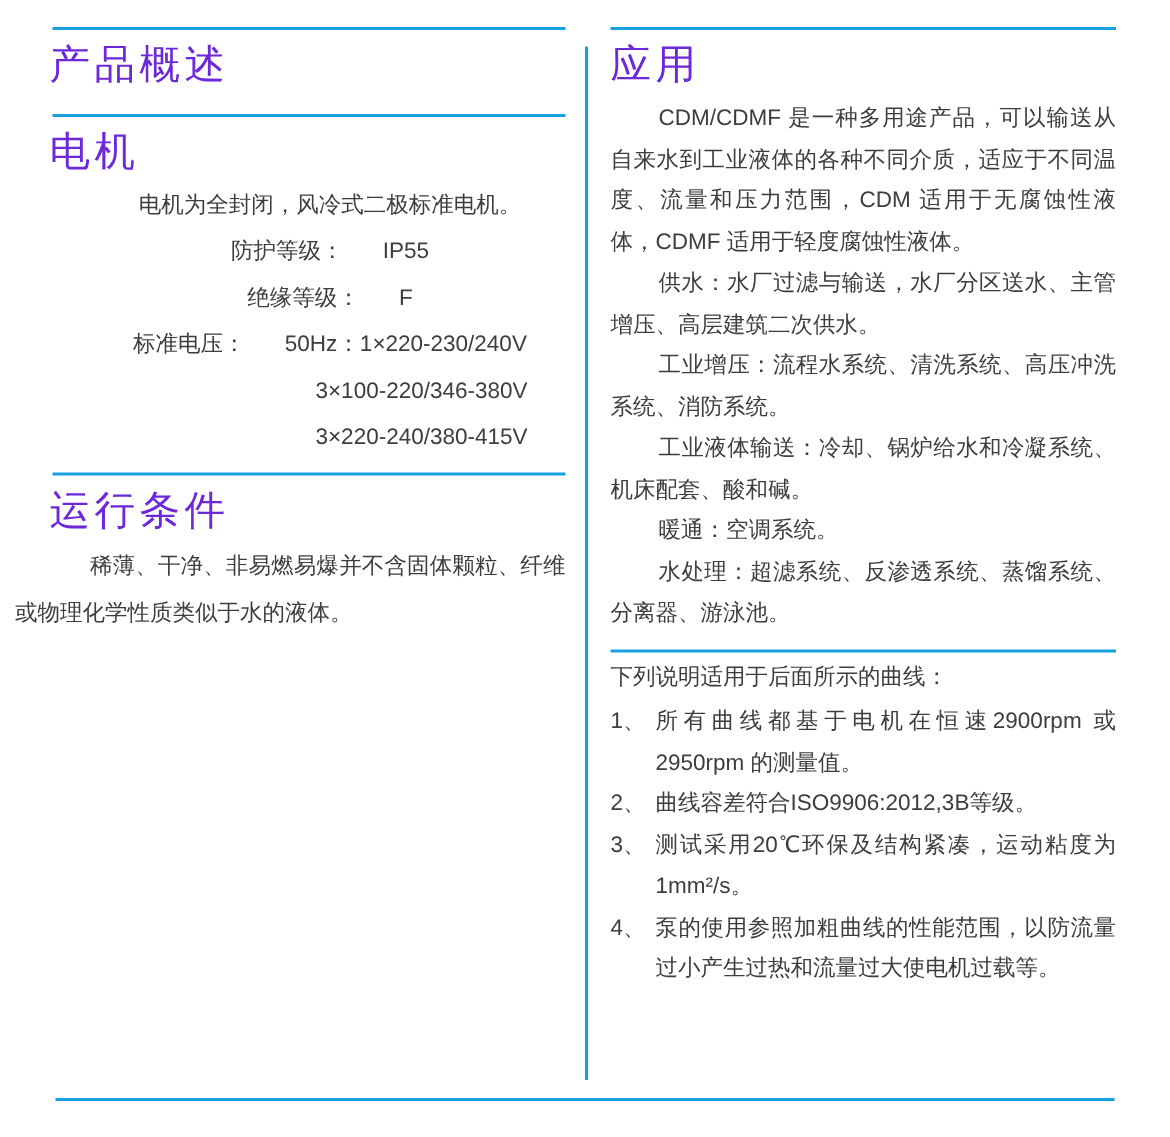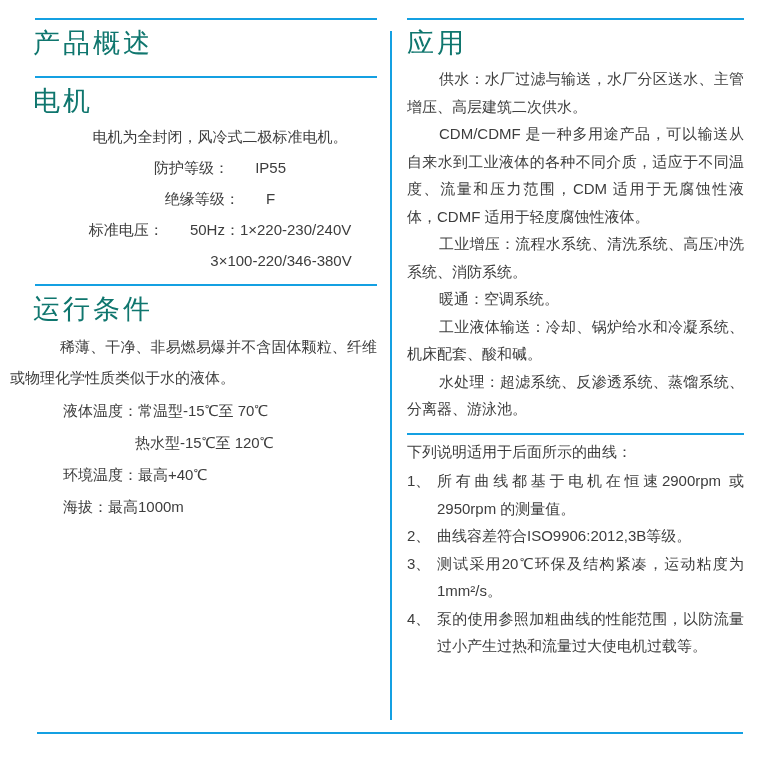--- a/index.html
+++ b/index.html
@@ -12,21 +12,21 @@
     overflow:hidden;
   }
   .col { position:absolute; top:0; }
   .col-left  { left:10px;  width:367px; }
   .col-right { left:407px; width:337px; }
 
   .rule { height:2px; background:#14a0e2; }
   .col-left .rule { margin-left:25px; }
 
   .heading {
-    color:#0f766e;
+    color:#6d28d9;
     font-size:27px;
     font-weight:500;
     letter-spacing:3px;
     line-height:36px;
   }
   .col-left .heading { margin-left:23px; }
 
   
   .l-para {
     font-size:15px;
@@ -118,43 +118,38 @@
     </div>
     <div class="l-row">
       <span class="spec-label">绝缘等级：</span>
       <span class="spec-value">F</span>
     </div>
     <div class="l-row">
       <span class="spec-label">标准电压：</span>
       <span class="spec-value">50Hz：1×220-230/240V</span>
     </div>
     <div class="l-row volt-cont">3×100-220/346-380V</div>
+    <div class="l-row volt-cont">3×220-240/380-415V</div>
   </div>
 
   <div class="rule mt-rule3-l"></div>
   <div class="heading mt-head">运行条件</div>
   <div class="op-para mt-body">稀薄、干净、非易燃易爆并不含固体颗粒、纤维或物理化学性质类似于水的液体。</div>
-  <div class="mt-rows">
-    <div class="op-row">液体温度：常温型-15℃至 70℃</div>
-    <div class="op-row temp-cont">热水型-15℃至 120℃</div>
-    <div class="op-row">环境温度：最高+40℃</div>
-    <div class="op-row">海拔：最高1000m</div>
-  </div>
 </div>
 
 <div class="col col-right">
 
   <div class="rule mt-rule1"></div>
   <div class="heading mt-head">应用</div>
   <div class="mt-body">
+    <div class="r-para">CDM/CDMF 是一种多用途产品，可以输送从自来水到工业液体的各种不同介质，适应于不同温度、流量和压力范围，CDM 适用于无腐蚀性液体，CDMF 适用于轻度腐蚀性液体。</div>
     <div class="r-para">供水：水厂过滤与输送，水厂分区送水、主管增压、高层建筑二次供水。</div>
-    <div class="r-para">CDM/CDMF 是一种多用途产品，可以输送从自来水到工业液体的各种不同介质，适应于不同温度、流量和压力范围，CDM 适用于无腐蚀性液体，CDMF 适用于轻度腐蚀性液体。</div>
     <div class="r-para">工业增压：流程水系统、清洗系统、高压冲洗系统、消防系统。</div>
+    <div class="r-para">工业液体输送：冷却、锅炉给水和冷凝系统、机床配套、酸和碱。</div>
     <div class="r-para">暖通：空调系统。</div>
-    <div class="r-para">工业液体输送：冷却、锅炉给水和冷凝系统、机床配套、酸和碱。</div>
     <div class="r-para">水处理：超滤系统、反渗透系统、蒸馏系统、分离器、游泳池。</div>
   </div>
 
   <div class="rule mt-rule2-r"></div>
   <div class="curve-intro mt-intro">下列说明适用于后面所示的曲线：</div>
   <div class="mt-rows">
     <div class="curve-item">
       <span class="curve-num">1、</span>
       <span class="curve-text">所有曲线都基于电机在恒速2900rpm 或2950rpm 的测量值。</span>
     </div>

